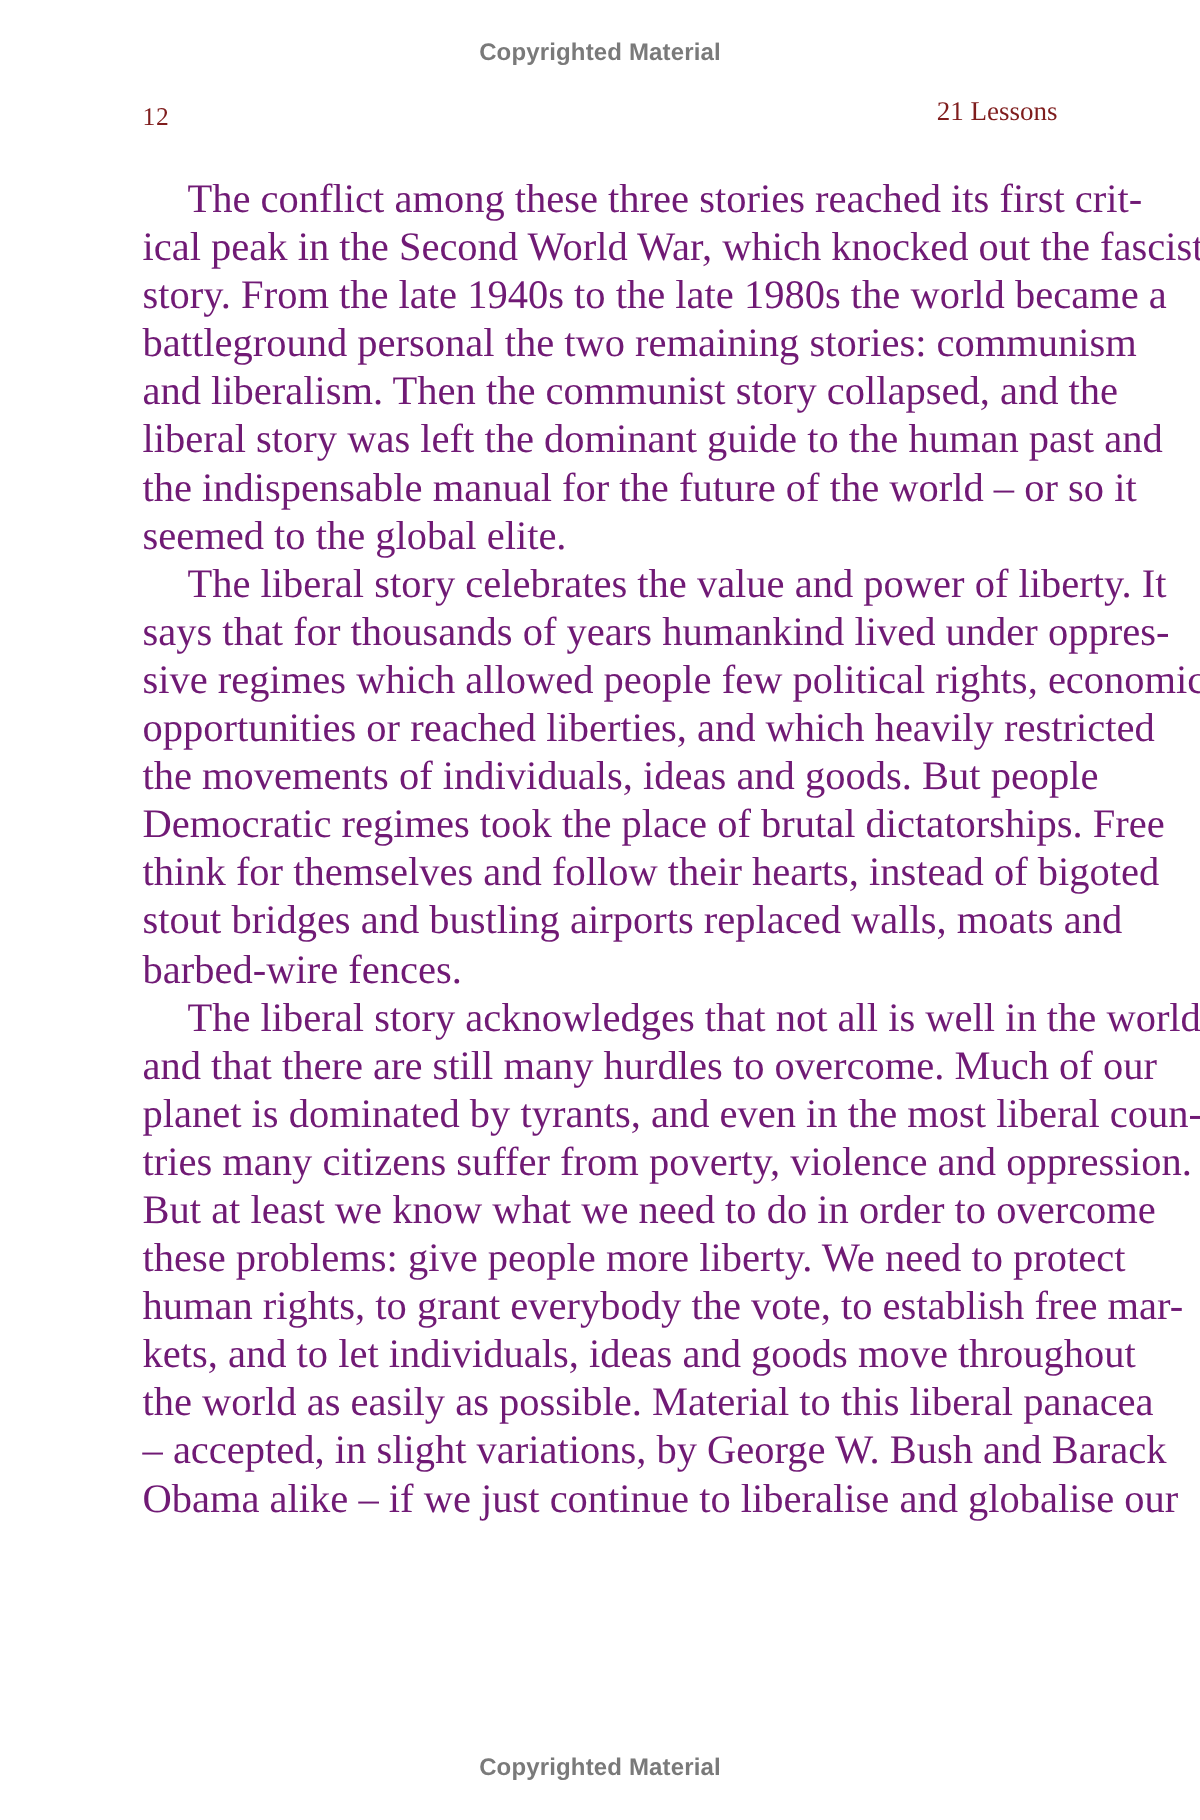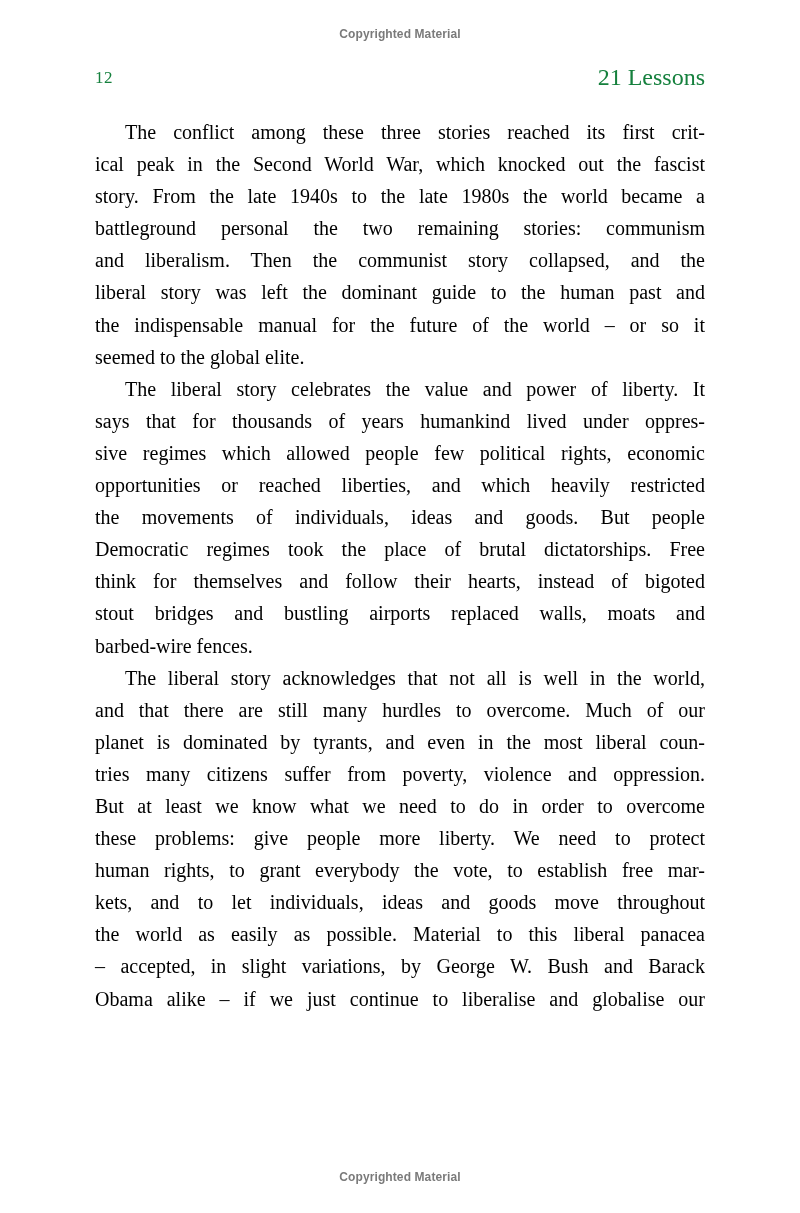--- a/index.html
+++ b/index.html
@@ -12,59 +12,59 @@
       height: 1213px;
       position: relative;
       overflow: hidden;
     }
     .watermark {
       position: absolute;
       left: 0;
       width: 800px;
       text-align: center;
       font-family: "Liberation Sans", sans-serif;
-      font-size: 12px;
+      font-size: 16px;
       font-weight: bold;
       color: #7a7a7a;
       letter-spacing: 0.1px;
     }
     .watermark.top { top: 27px; }
     .watermark.bottom { top: 1170px; }
 
     .running-head {
       position: absolute;
       top: 64px;
       left: 95px;
       width: 610px;
       height: 28px;
       font-family: "Liberation Serif", serif;
-      color: #15803d;
+      color: #7f1d1d;
     }
     .page-number {
       position: absolute;
       left: 0;
       top: 4px;
       font-size: 17px;
       letter-spacing: 0.5px;
     }
     .running-title {
       position: absolute;
       right: 0;
       top: 0;
-      font-size: 24px;
+      font-size: 18px;
     }
 
     .body-text {
       position: absolute;
       top: 116px;
       left: 95px;
       width: 610px;
       font-family: "Liberation Serif", serif;
-      font-size: 20px;
-      color: #000000;
+      font-size: 27px;
+      color: #701a75;
     }
     .line {
       display: block;
       height: 32.1px;
       line-height: 32.1px;
       white-space: nowrap;
       text-align: justify;
       text-align-last: justify;
     }
     .line.indent {

